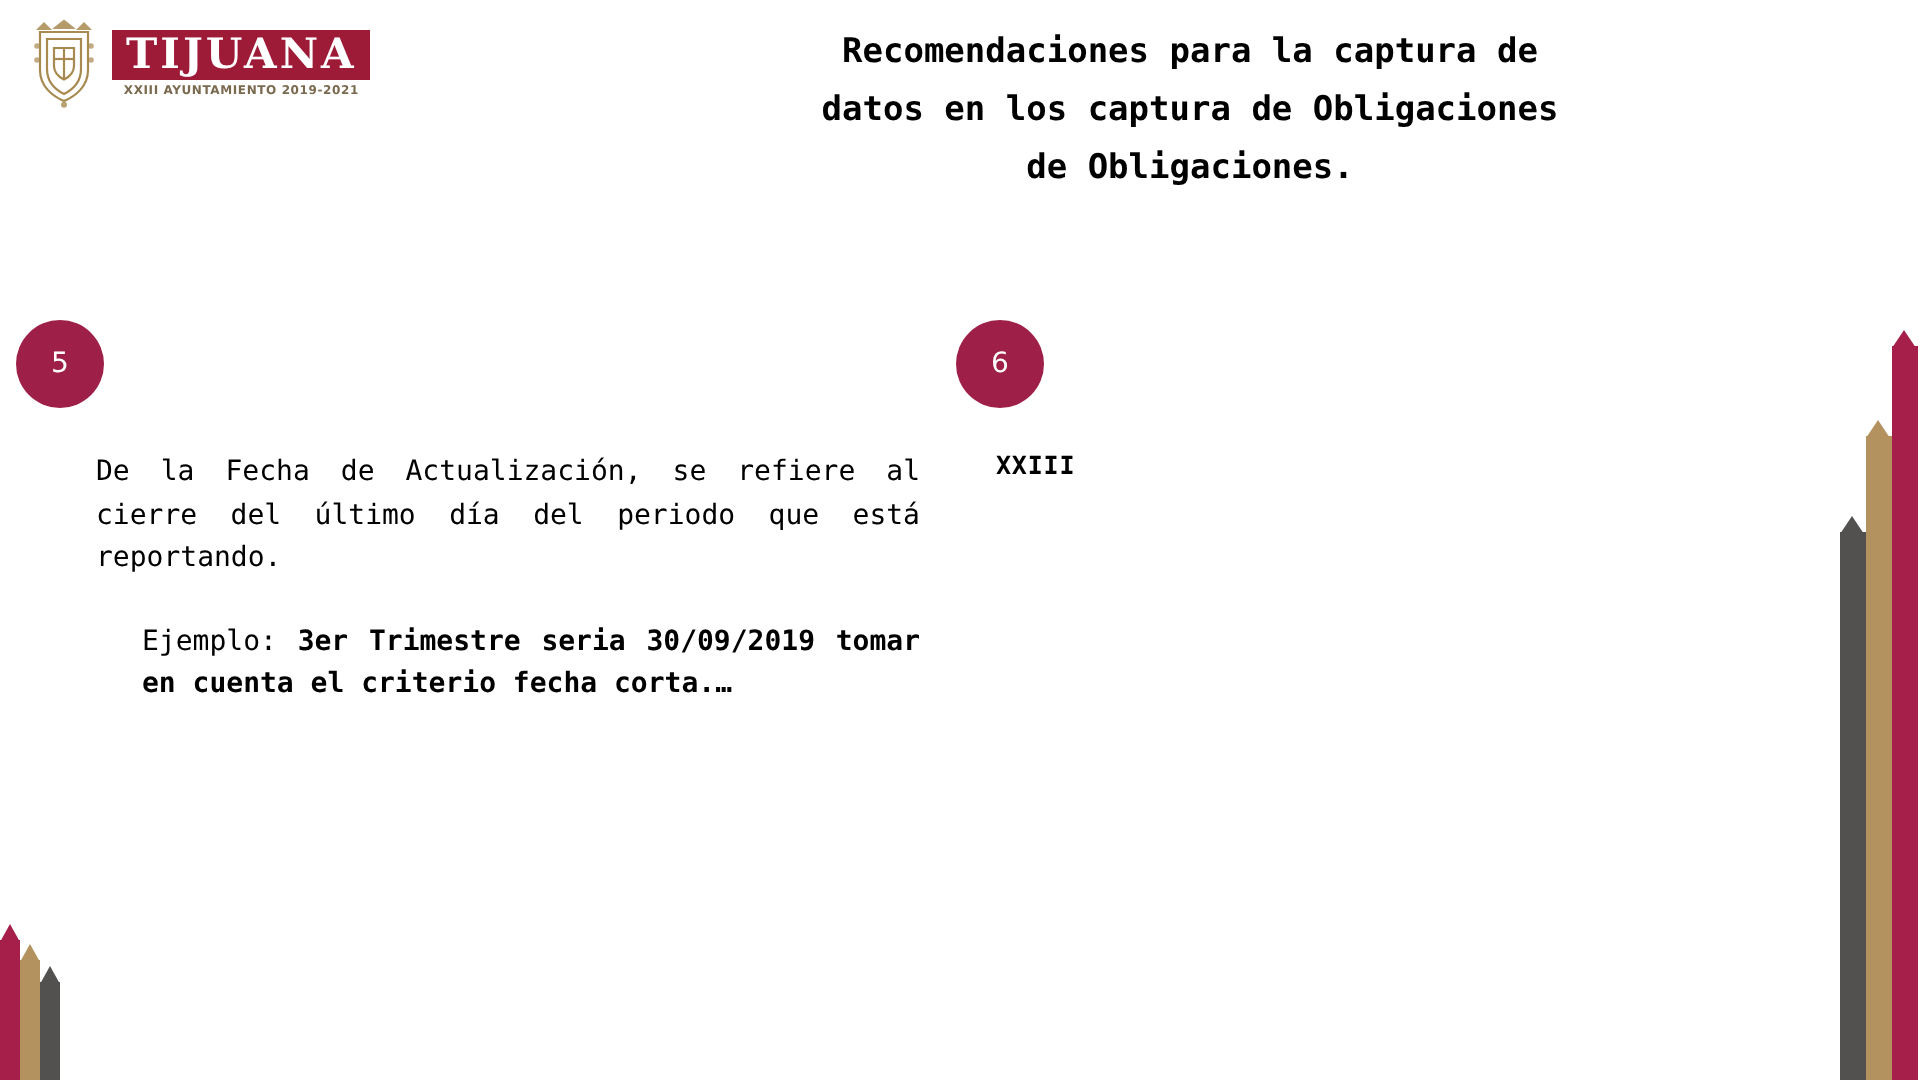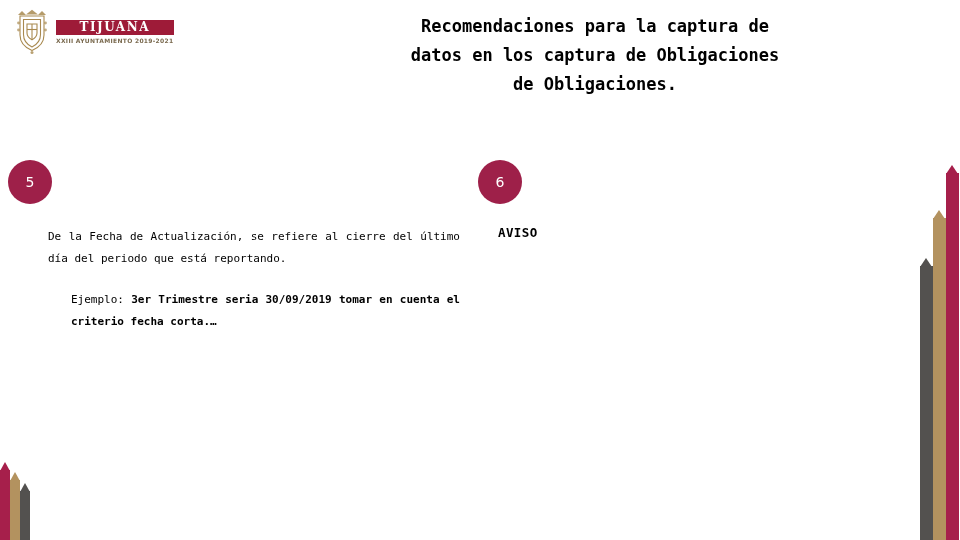--- a/index.html
+++ b/index.html
@@ -44,21 +44,21 @@
     margin-left: 4px;
     display: flex;
     flex-direction: column;
     align-items: stretch;
   }
   .tijuana-bar {
     background: #9e1b38;
     color: #ffffff;
     font-family: "DejaVu Serif", "Liberation Serif", serif;
     font-weight: bold;
-    font-size: 12px;
+    font-size: 21px;
     letter-spacing: 1.5px;
     padding: 1px 7px 2px 7px;
     line-height: 1.05;
     text-align: center;
   }
   .ayuntamiento {
     font-family: "DejaVu Sans", "Liberation Sans", sans-serif;
     font-size: 6px;
     font-weight: bold;
     color: #7a6a4f;
@@ -114,21 +114,21 @@
     font-size: 12.5px;
     font-weight: bold;
     color: #000000;
     letter-spacing: 0.4px;
     margin: 0 0 46px 0;
     line-height: 1.1;
   }
 
   .para {
     font-family: "DejaVu Sans Mono", "Liberation Mono", monospace;
-    font-size: 11px;
+    font-size: 14px;
     line-height: 21.5px;
     color: #000000;
     text-align: justify;
     margin: 0;
   }
   .para.tight-right {
     text-align: justify;
   }
   .para + .para { margin-top: 20px; margin-left: 23px; }
 
@@ -249,16 +249,16 @@
 
   <div class="badge badge-5" style="background: rgb(158, 32, 73);">5</div>
   <div class="badge badge-6" style="background: rgb(158, 32, 73);">6</div>
 
   <div class="col col-left">
     <p class="para"><span>De la Fecha de Actualización, se refiere al cierre del último día del periodo que está reportando.</span></p>
     <p class="para"><span>Ejemplo: </span><span class="bold">3er Trimestre seria 30/09/2019 tomar en cuenta el criterio fecha corta.…</span></p>
   </div>
 
   <div class="col col-right">
-    <div class="col-head">AVISO</div>
+    <div class="col-head">XXIII</div>
   </div>
 
 </div>
 
 </body></html>

